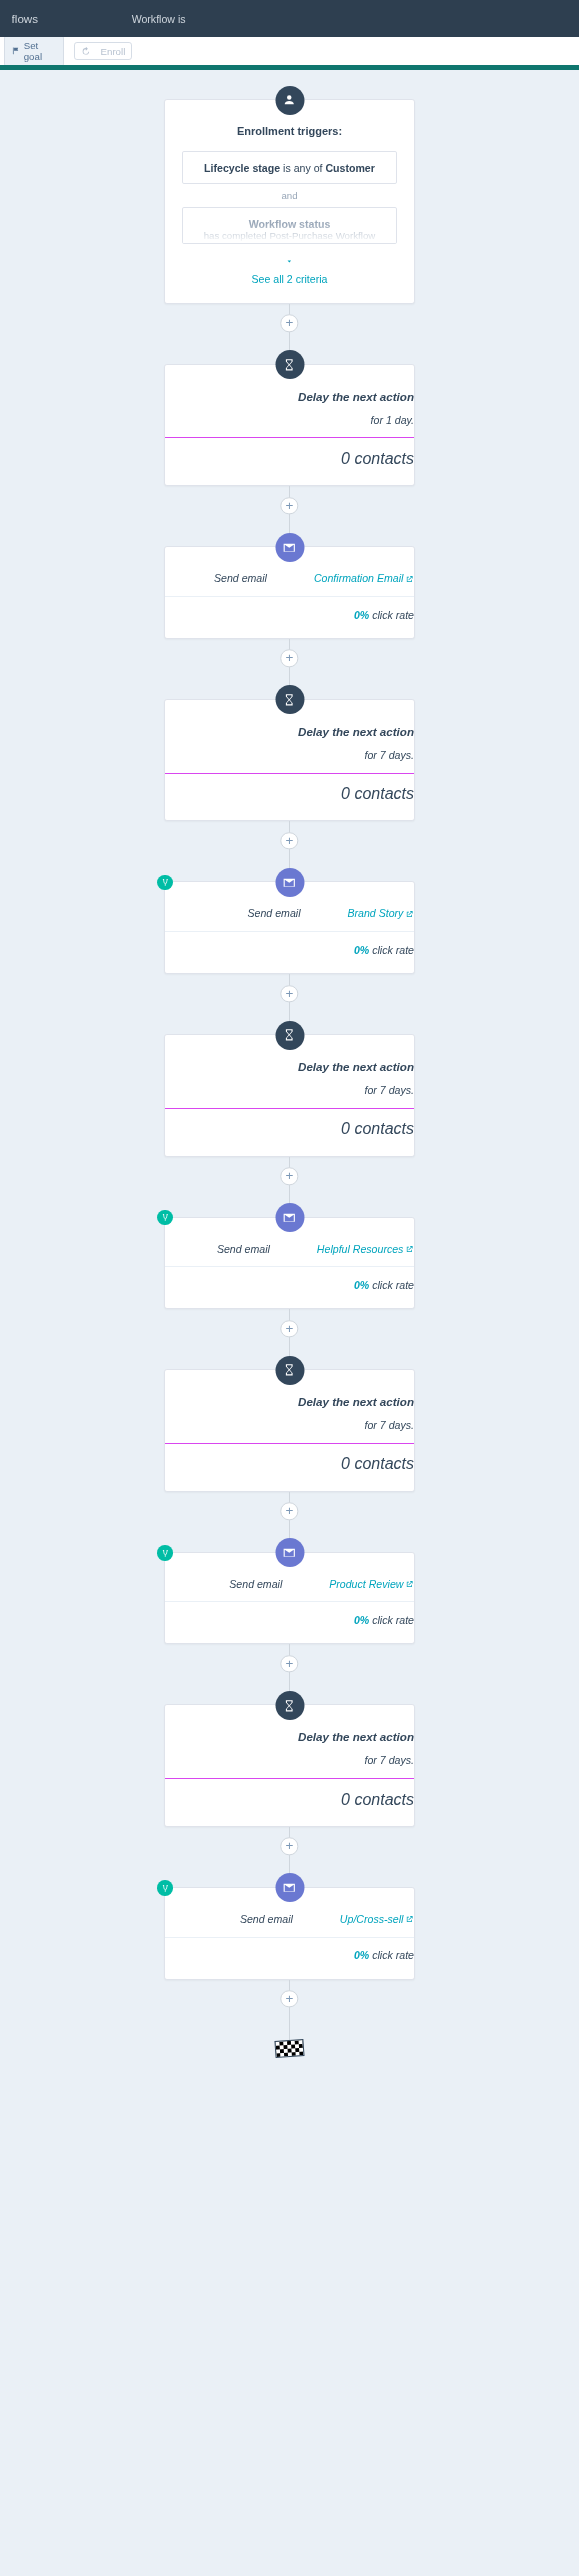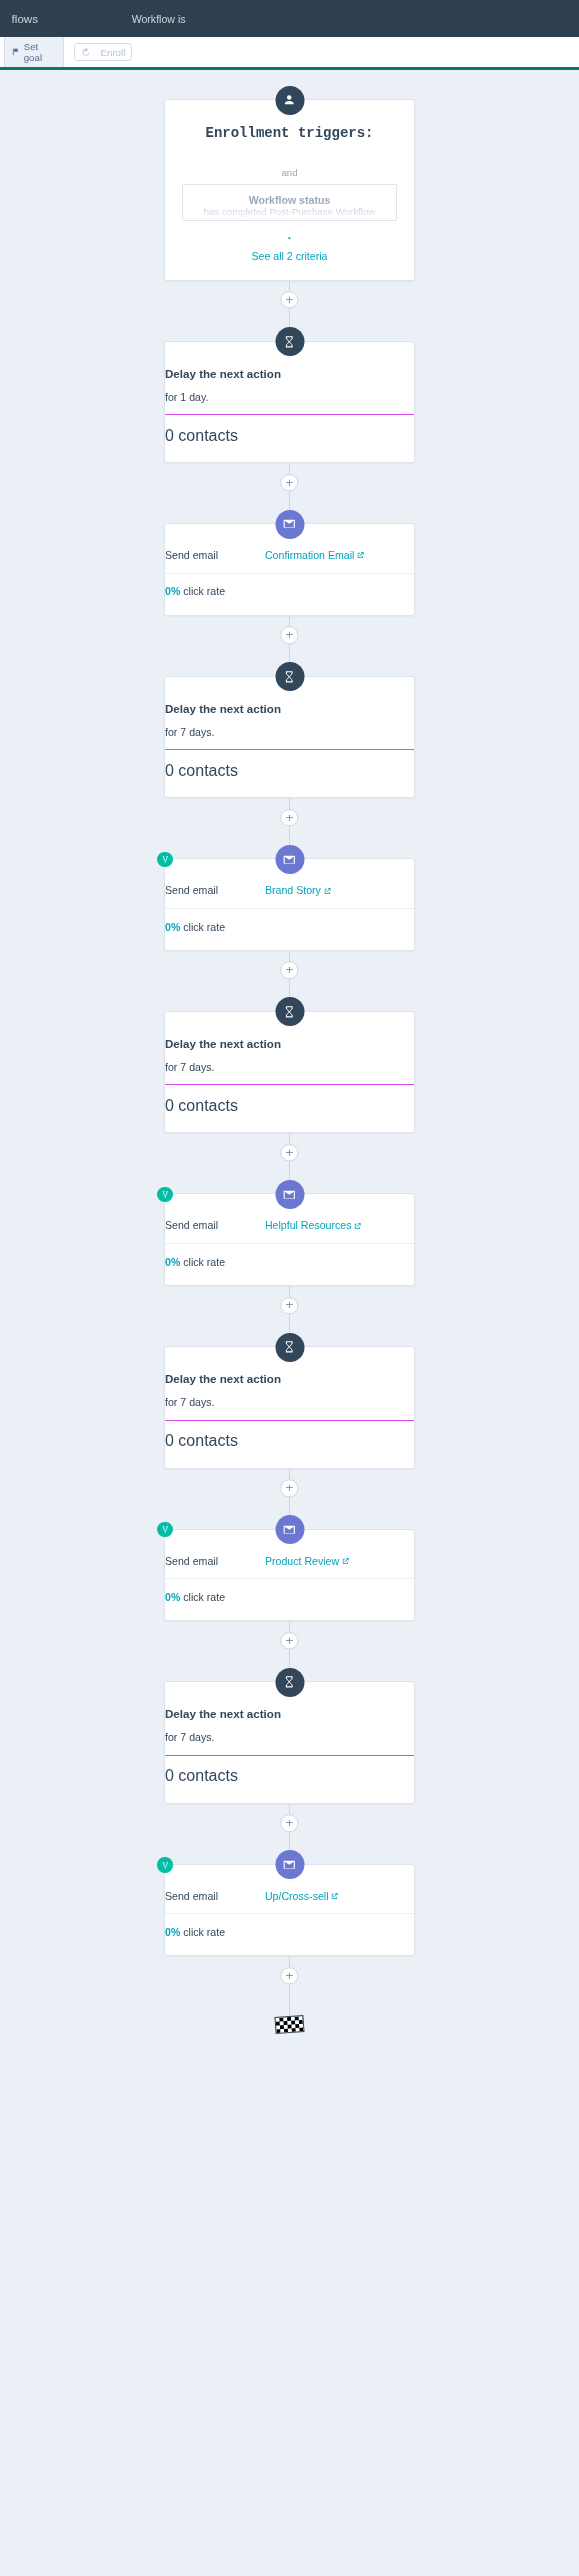--- a/index.html
+++ b/index.html
@@ -3,42 +3,42 @@
 <meta charset="utf-8">
 <style>
   * { box-sizing: border-box; margin: 0; padding: 0; }
   body { font-family: -apple-system, BlinkMacSystemFont, "Segoe UI", Helvetica, Arial, sans-serif; background: #eaf0f6; color: #33475b; font-size: 11.6px; }
   .topbar { background: #2e3f50; height: 37px; display: flex; align-items: center; padding: 0 11.6px; color: #fff; }
   .topbar-left { font-size: 11.6px; color: #cfd6dd; width: 87px; white-space: nowrap; overflow: hidden; }
   .topbar-center { flex: 1; display: flex; justify-content: center; align-items: center; gap: 7.7px; }
   .topbar-title { font-size: 15.5px; font-weight: 600; color: #fff; }
   .topbar-right { font-size: 10.6px; color: #cfd6dd; width: 87px; text-align: right; white-space: nowrap; overflow: hidden; }
   .pencil svg { width: 13.5px; height: 13.5px; fill: #cfd6dd; }
-  .subhead { background: #fff; height: 33px; border-bottom: 3px solid #0f766e; display: flex; align-items: stretch; }
+  .subhead { background: #fff; height: 33px; border-bottom: 5px solid #0f766e; display: flex; align-items: stretch; }
   .subhead-left { display: flex; align-items: center; padding: 0 3.9px; width: 68px; overflow: hidden; }
   .setgoal { display: inline-flex; align-items: center; gap: 3.9px; font-size: 9.7px; background: #eaf0f6; color: #516f90; border: 1px solid #d6dde6; border-radius: 2.9px; padding: 3.9px 5.8px; }
   .subhead-center { flex: 1; display: flex; justify-content: center; gap: 27px; align-items: stretch; }
   .tab { display: flex; align-items: center; font-size: 10.6px; color: #33475b; border-bottom: 1.9px solid transparent; padding: 0 1.9px; cursor: pointer; }
   .tab.active { border-bottom-color: #33475b; font-weight: 600; }
   .subhead-right { display: flex; align-items: center; padding-right: 3.9px; gap: 5.8px; width: 68px; justify-content: flex-end; overflow: hidden; }
   .enroll { font-size: 9.7px; color: #b7c2d0; border: 1px solid #d6dde6; border-radius: 2.9px; padding: 2.9px 5.8px; background: #fff; display: inline-flex; gap: 10px; align-items: center;}
   .canvas { position: relative; padding: 29px 0 77px; }
   .flow { display: flex; flex-direction: column; align-items: center; }
   .card { background: #fff; border: 1px solid #dfe3eb; border-radius: 2.9px; box-shadow: 0 1px 1.9px rgba(0,0,0,0.04); }
   .trigger-card { width: 251px; padding: 25px 17.4px 17.4px; text-align: center; position: relative; }
-  .step-card { width: 251px; padding: 25px 0 17.4px; text-align: left; position: relative; }
+  .step-card { width: 251px; padding: 25px 0 17.4px; text-align: right; position: relative; font-style: italic; }
   .person-badge { width: 29px; height: 29px; border-radius: 50%; background: #33475b; position: absolute; top: -14.5px; left: 50%; transform: translateX(-50%); display: flex; align-items: center; justify-content: center; }
   .person-badge svg { width: 13.5px; height: 13.5px; fill: #fff; }
   .delay-badge { width: 29px; height: 29px; border-radius: 50%; background: #33475b; position: absolute; top: -14.5px; left: 50%; transform: translateX(-50%); display: flex; align-items: center; justify-content: center; }
   .delay-badge svg { width: 13.5px; height: 13.5px; fill: #fff; }
   .email-badge { width: 29px; height: 29px; border-radius: 50%; background: #6a78d1; position: absolute; top: -14.5px; left: 50%; transform: translateX(-50%); display: flex; align-items: center; justify-content: center; }
   .email-badge svg { width: 13.5px; height: 13.5px; fill: #fff; }
   .ab-badge { width: 15.5px; height: 15.5px; border-radius: 50%; background: #00bda5; position: absolute; top: -7.7px; left: -7.7px; display: flex; align-items: center; justify-content: center; }
   .ab-badge svg { width: 8.7px; height: 8.7px; fill: #fff; }
-  .trigger-title { font-weight: 600; font-size: 14px; margin-bottom: 26px; font-family: Liberation Mono, monospace; }
+  .trigger-title { font-weight: 600; font-size: 11px; margin-bottom: 14px; }
   .criteria-box { border: 1px solid #dfe3eb; border-radius: 1.9px; padding: 9.7px 7.7px; font-size: 10.6px; color: #33475b; text-align: center; }
   .and-sep { font-size: 9.7px; color: #99a7b8; margin: 5.8px 0; }
   .see-all { margin-top: 11.6px; color: #00a4bd; font-size: 10.6px; font-weight: 500; cursor: pointer; display: inline-flex; align-items: center; gap: 5.8px; flex-direction: column;}
   .step-title { font-weight: 600; font-size: 11.6px; }
   .step-sub { font-size: 10.6px; color: #33475b; margin-top: 11px; }
   .step-contacts { font-size: 16px; color: #33475b; margin-top: 11.6px; border-top: 1px solid #d946ef; padding-top: 11.6px; }
   .email-line { font-size: 10.6px; }
   .email-link { color: #00a4bd; font-weight: 500; margin-left: 44px; }
   .rate { font-size: 10.6px; color: #33475b; margin-top: 11.6px; border-top: 1px solid #eaf0f6; padding-top: 11.6px;}
   .rate .pct { color: #00a4bd; font-weight: 600; }
@@ -108,20 +108,23 @@
 <div class="canvas">
   <div class="flow">
 
     <div class="card trigger-card">
       <div class="person-badge">
           <svg viewBox="0 0 14 14" width="13.5" height="13.5">
             <use href="#i-person"></use>
           </svg>
         </div>
       <div class="trigger-title">Enrollment triggers:</div>
+      <div class="criteria-box">
+        <b>Lifecycle stage</b> <span>is any of</span> <b>Customer</b>
+      </div>
       <div class="and-sep">and</div>
       <div class="criteria-box" style="color:#99a7b8; position:relative; overflow:hidden; height:37px;">
         <div style="font-weight:600;">Workflow status</div>
         <div style="font-size:9.7px;"><span>has completed</span> <span>Post-Purchase Workflow</span></div>
         <div style="position:absolute;left:0;right:0;bottom:0;height:19.3px;background:linear-gradient(rgba(255,255,255,0),#fff);"></div>
       </div>
       <div class="see-all">
         <span class="chev"><svg viewBox="0 0 9 9" width="8.7" height="8.7">
               <use href="#i-chev"></use>
             </svg></span>

